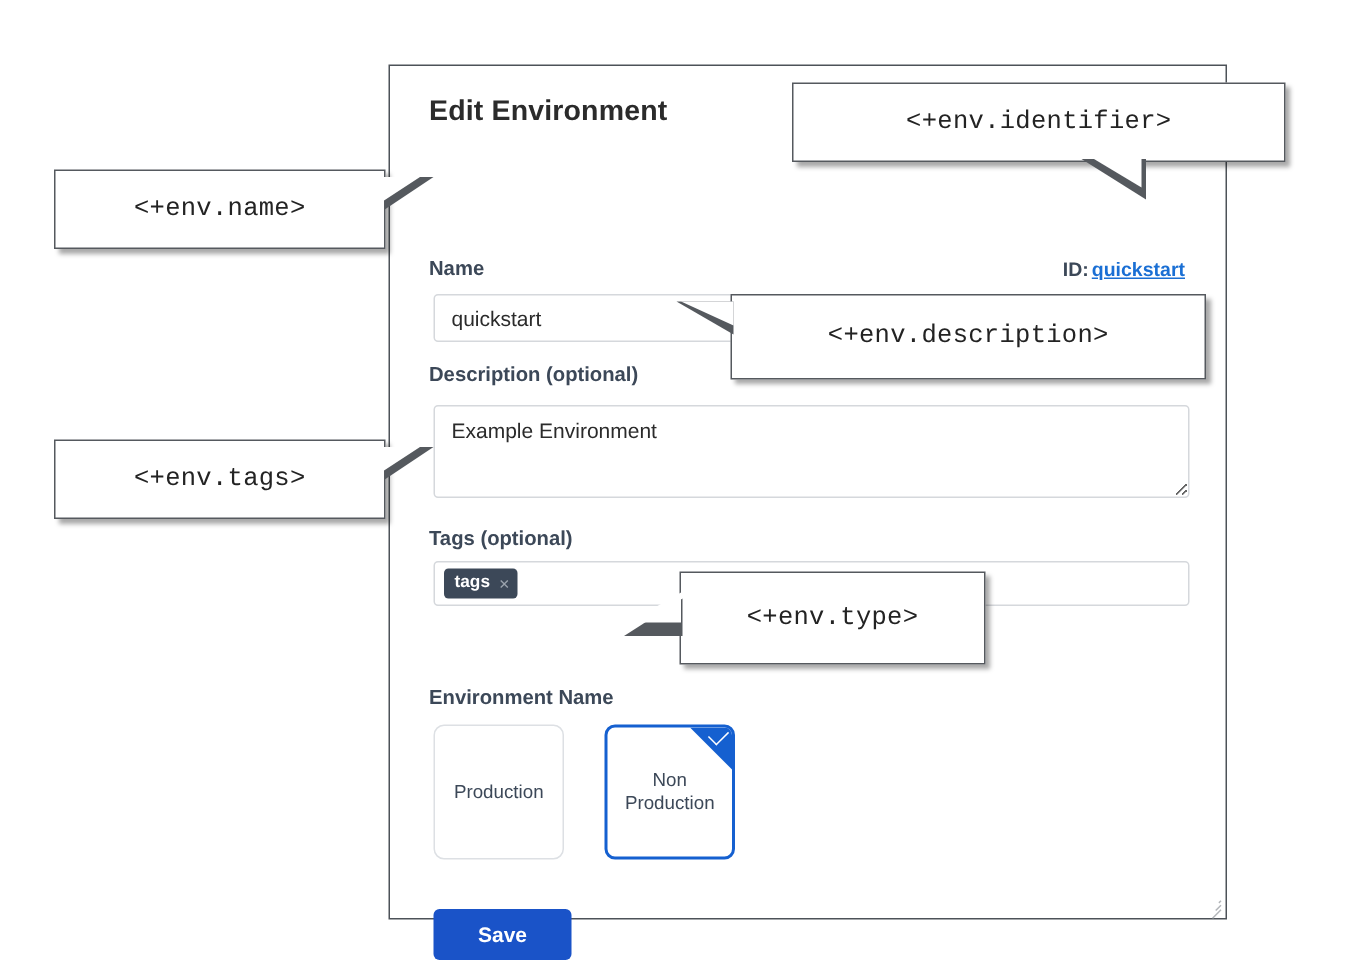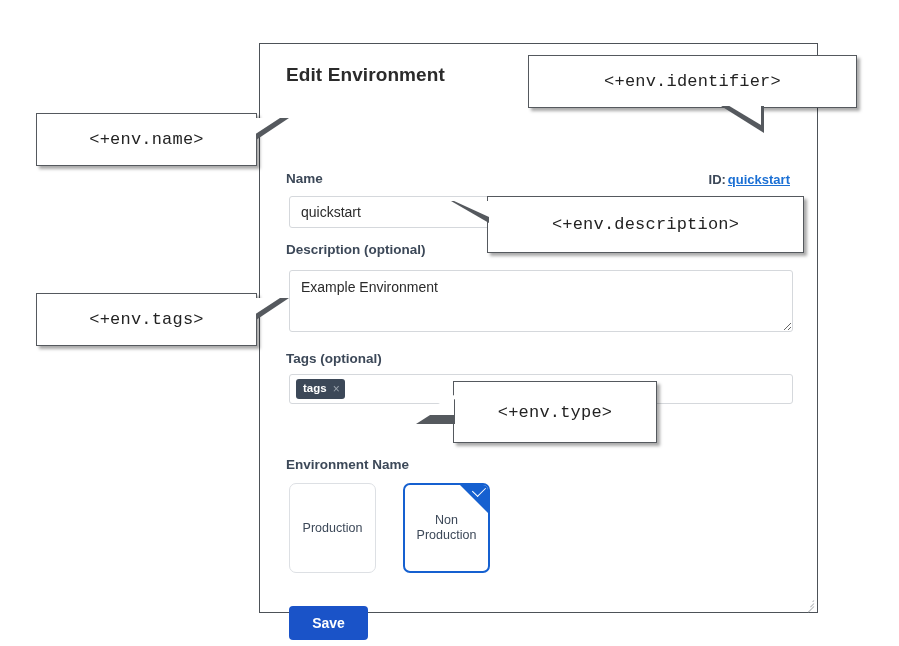--- a/index.html
+++ b/index.html
@@ -202,21 +202,21 @@
     border-left: 1.7px solid #ffffff;
     border-bottom: 1.7px solid #ffffff;
     transform: rotate(-45deg);
   }
 
   
   #save-button {
     position: absolute;
     left: 29px;
     top: 562px;
-    width: 79px;
+    width: 92px;
     height: 34px;
     background: #1a53c8;
     border: none;
     border-radius: 4px;
     color: #ffffff;
     font-family: "Liberation Sans", sans-serif;
     font-size: 14px;
     font-weight: bold;
     cursor: pointer;
   }

